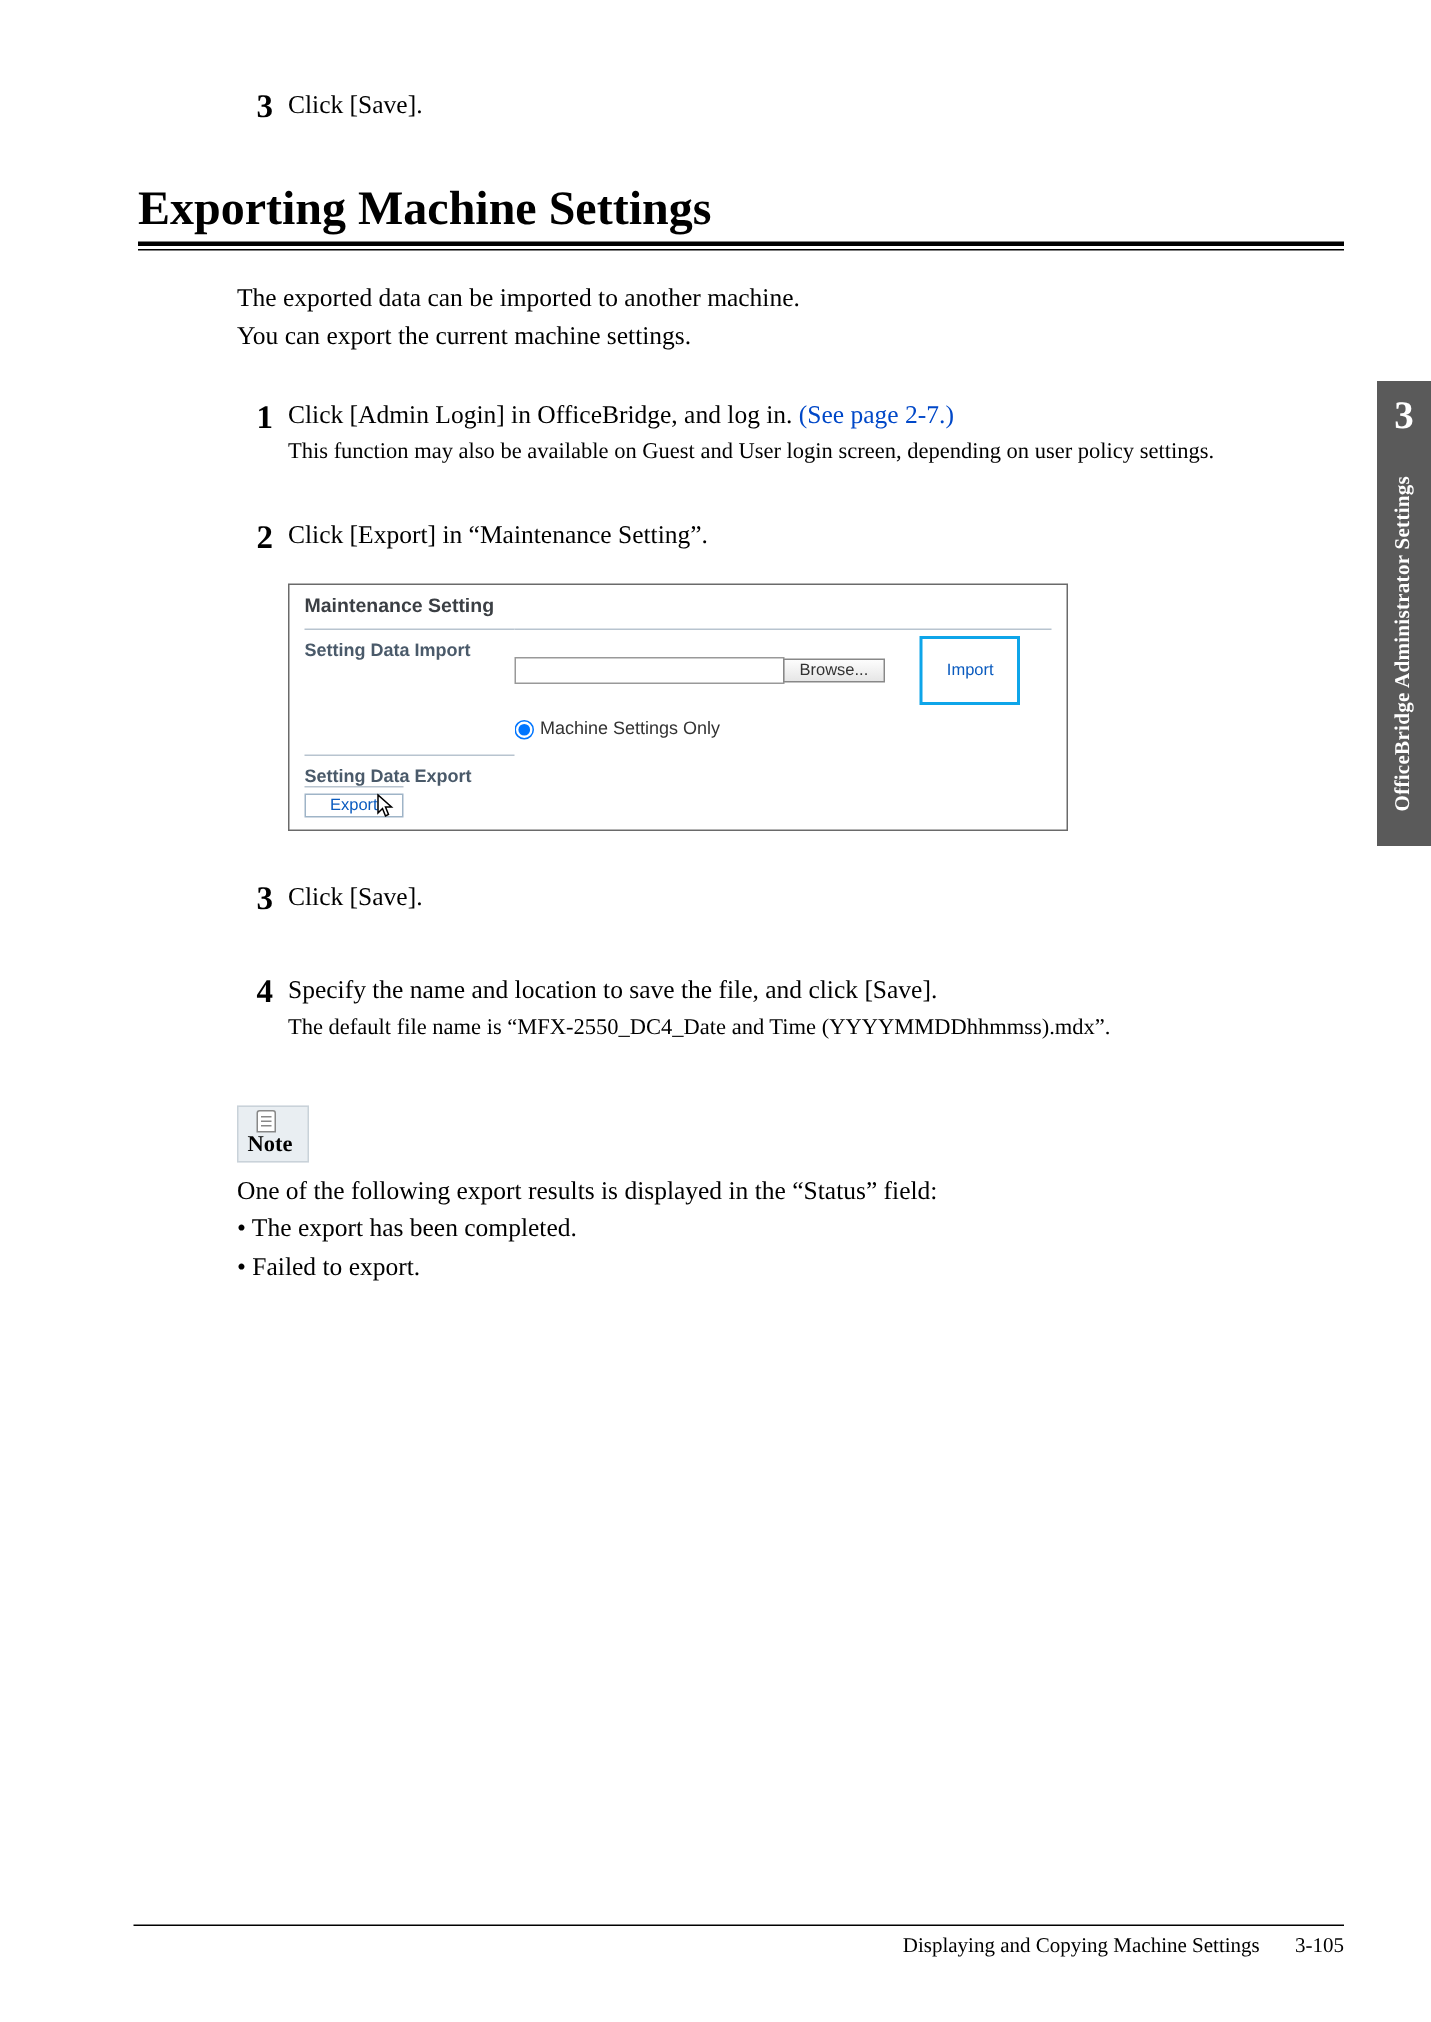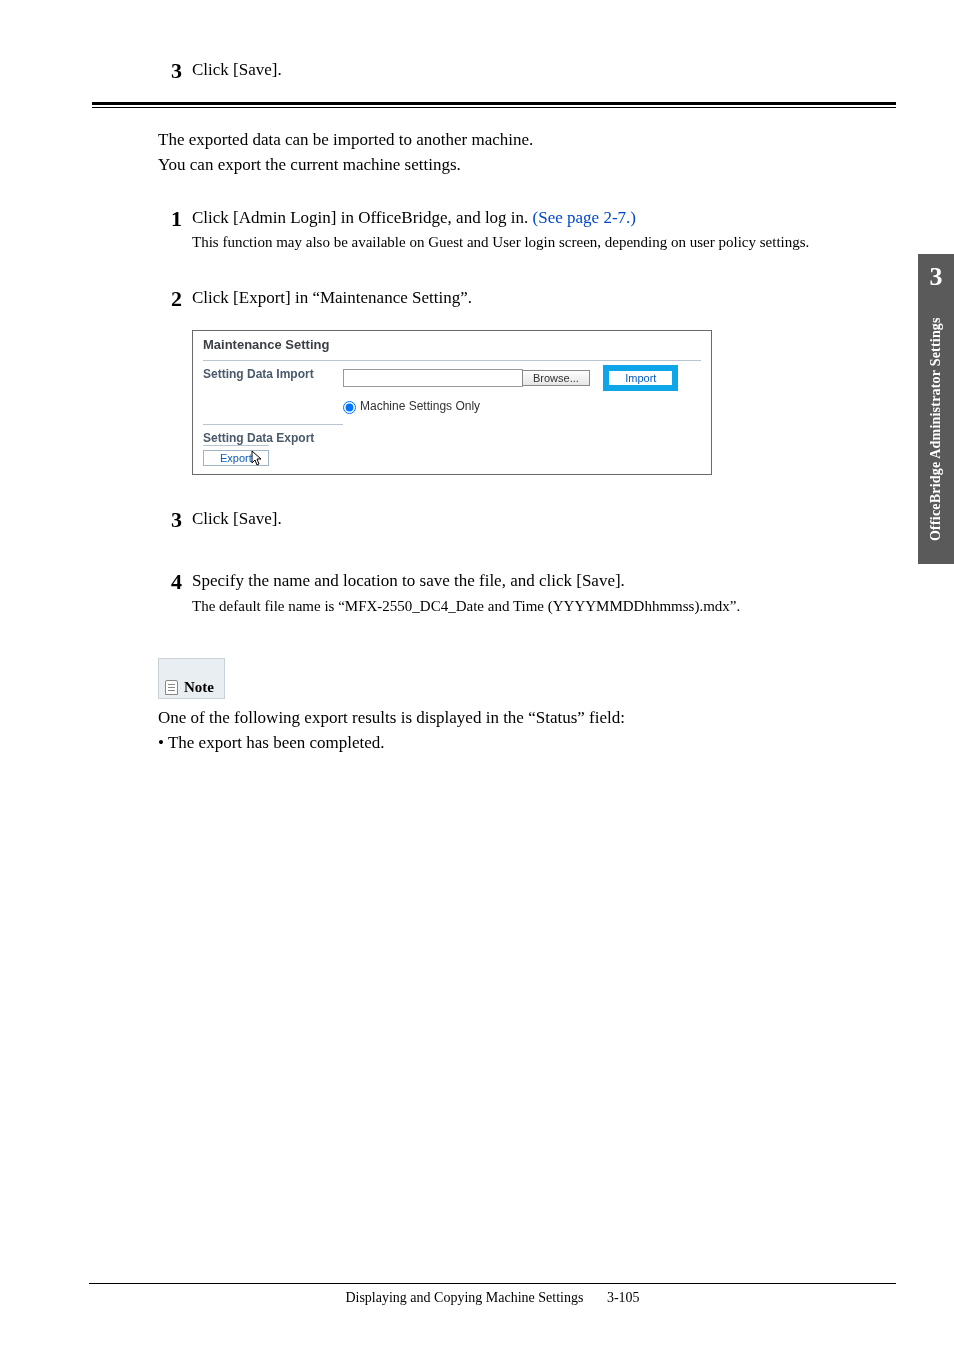--- a/index.html
+++ b/index.html
@@ -15,49 +15,50 @@
   .rule-thin { border: none; border-top: 1px solid #000; margin-bottom: 20px; }
   .intro { margin-left: 66px; font-size: 17px; line-height: 1.45; margin-bottom: 28px; }
   a.link { color: #0048c8; text-decoration: none; }
   .screenshot { margin-left: 100px; margin-top: 8px; margin-bottom: 32px; width: 520px; border: 1px solid #6a6a6a; font-family: Arial, Helvetica, sans-serif; font-size: 12px; color: #333; background: #fff; }
   .screenshot .ms-title { font-weight: bold; color: #3b3f44; padding: 6px 10px 4px 10px; font-size: 13px; }
   .screenshot .ms-row { display: flex; align-items: flex-start; padding: 4px 10px; }
   .screenshot .ms-label { width: 140px; color: #4a5a6a; font-weight: bold; border-top: 1px solid #b8c4cf; padding-top: 6px; font-size: 12px; }
   .screenshot .ms-content { flex: 1; border-top: 1px solid #b8c4cf; padding-top: 4px; }
   .screenshot .fileinput { width: 180px; height: 18px; border: 1px solid #999; background: #fff; display: inline-block; vertical-align: middle; }
   .screenshot .btn { display: inline-block; border: 1px solid #888; background: linear-gradient(#fdfdfd, #e6e6e6); font-size: 11px; padding: 1px 10px; vertical-align: middle; margin-left: -1px; }
-  .screenshot .btn-link { display: inline-block; border: 6px solid #0ea5e9; color: #0a5bbf; font-size: 11px; padding: 1px 16px; vertical-align: middle; margin-left: 10px; background: #fff; }
+  .screenshot .btn-link { display: inline-block; border: 2px solid #0ea5e9; color: #0a5bbf; font-size: 11px; padding: 15px 16px; vertical-align: middle; margin-left: 20px; background: #fff; }
   .screenshot .btn-export { display: inline-block; border: 1px solid #9fb4c7; color: #0a5bbf; font-size: 11px; padding: 1px 16px; background: #fff; position: relative; }
   .screenshot .radio-row { font-size: 12px; color: #333; padding: 2px 0; }
   .screenshot .radio-row input { margin-right: 4px; vertical-align: middle; }
   .cursor { position: absolute; right: 4px; bottom: -6px; font-size: 14px; }
-  .note-box { display: inline-flex; align-items: center; background: #e9eef2; border: 1px solid #c9d2d9; padding: 20px 10px 2px 6px; margin-left: 66px; margin-top: 8px; margin-bottom: 6px; }
+  .note-box { display: inline-flex; align-items: center; background: #e9eef2; border: 1px solid #c9d2d9; padding: 2px 10px 2px 6px; margin-left: 66px; margin-top: 8px; margin-bottom: 6px; flex-direction: column; }
   .note-icon { width: 13px; height: 15px; border: 1px solid #888; border-radius: 2px 2px 0 0; margin-right: 6px; position: relative; background: #fff; }
   .note-icon::after { content: ""; position: absolute; left: 2px; top: 3px; width: 7px; height: 1px; background: #888; box-shadow: 0 3px 0 #888, 0 6px 0 #888; }
   .note-label { font-weight: bold; font-size: 15px; font-family: "Century Schoolbook", Georgia, serif; }
   .note-body { margin-left: 66px; font-size: 17px; line-height: 1.5; }
   .note-body ul { list-style: none; margin-left: 0; }
   .note-body ul li::before { content: "• "; }
   .side-tab { position: absolute; right: 0; top: 254px; width: 36px; height: 310px; background: #5a5a5a; color: #fff; }
   .side-tab .chap-num { font-weight: bold; font-size: 26px; text-align: center; padding-top: 8px; font-family: "Century Schoolbook", Georgia, serif; }
   .side-tab .chap-text { writing-mode: vertical-rl; transform: rotate(180deg); font-weight: bold; font-size: 14px; letter-spacing: 0.2px; position: absolute; bottom: 10px; left: 0; right: 0; text-align: center; height: 250px; display: flex; align-items: center; justify-content: center; font-family: "Century Schoolbook", Georgia, serif; }
-  .footer { position: absolute; bottom: 42px; left: 89px; right: 58px; border-top: 1px solid #000; padding-top: 6px; text-align: center; font-size: 14px; }
+  .footer { position: absolute; bottom: 42px; left: 89px; right: 58px; border-top: 1px solid #000; padding-top: 6px; text-align: right; font-size: 14px; }
   .footer .pnum { margin-left: 20px; }
 </style>
 </head>
 <body>
 
 <div class="page">
 
   
   <div class="step-row indent">
     <div class="step-num">3</div>
     <div class="step-body">Click [Save].</div>
   </div>
 
+  <h1 class="section-title">Exporting Machine Settings</h1>
   <hr class="rule-thick">
   <hr class="rule-thin">
 
   <div class="intro">
     <div>The exported data can be imported to another machine.</div>
     <div>You can export the current machine settings.</div>
   </div>
 
   
   <div class="step-row indent">
@@ -125,20 +126,21 @@
 
   
   <div class="note-box">
     <span class="note-icon"></span>
     <span class="note-label">Note</span>
   </div>
   <div class="note-body">
     <div>One of the following export results is displayed in the “Status” field:</div>
     <ul>
       <li>The export has been completed.</li>
+      <li>Failed to export.</li>
     </ul>
   </div>
 
   
   <div class="side-tab">
     <div class="chap-num">3</div>
     <div class="chap-text">OfficeBridge Administrator Settings</div>
   </div>
 
   

